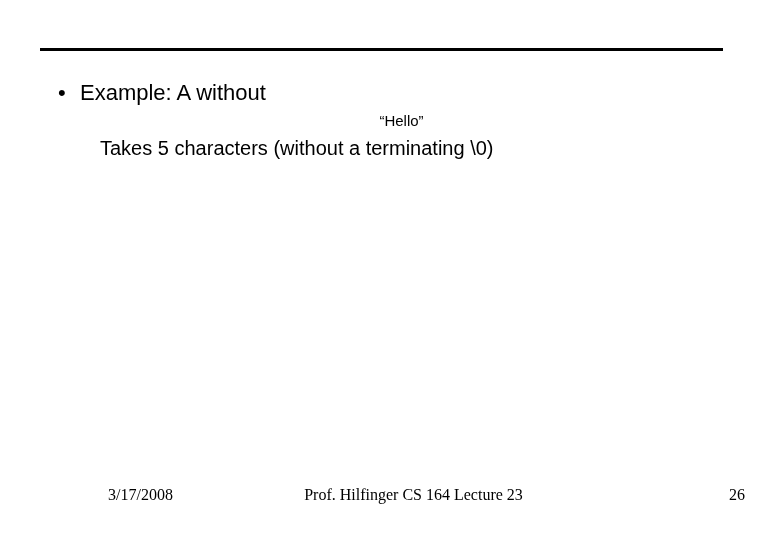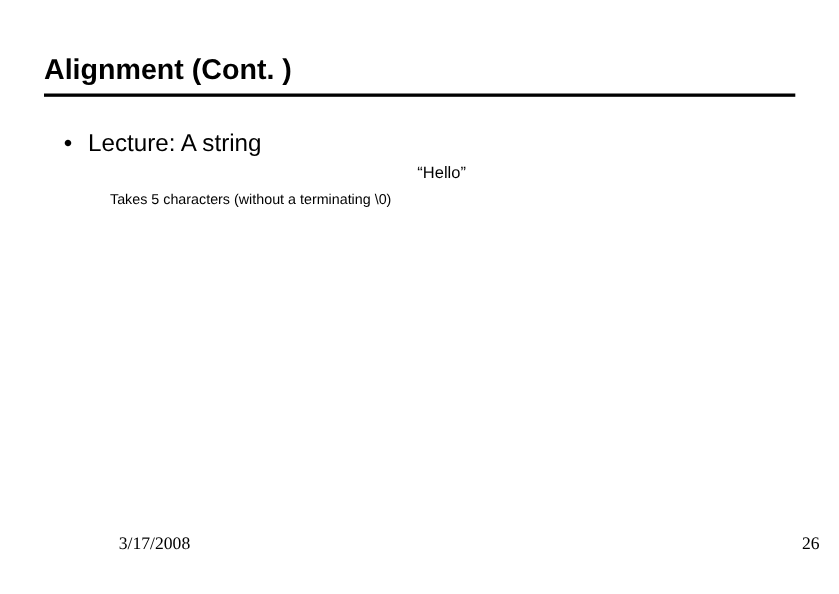--- a/index.html
+++ b/index.html
@@ -36,21 +36,21 @@
     margin-bottom: 34px;
   }
   .bullets > li::before {
     content: "•";
     position: absolute;
     left: 0;
     top: 0;
   }
   .sub {
     padding-left: 20px;
-    font-size: 13px;
+    font-size: 20px;
     margin-top: 6px;
   }
   .sub-center {
     text-align: center;
     font-size: 15px;
     margin-top: 4px;
   }
   .footer {
     position: absolute;
     bottom: 36px;
@@ -67,27 +67,27 @@
   .footer .center {
     position: absolute;
     left: 50%;
     transform: translateX(-50%);
   }
 </style>
 </head>
 <body>
 
 <div class="slide">
-  <div class="title">Alignment (Cont. )</div>
   <hr class="rule">
   <ul class="bullets">
     <li>
-      <span>Lecture: A string</span>
+      <span>Example: A without</span>
       <div class="sub-center">“Hello”</div>
       <div class="sub">Takes 5 characters (without a terminating \0)</div>
     </li>
   </ul>
 </div>
 
 <div class="footer">
   <span>3/17/2008</span>
+  <span class="center">Prof. Hilfinger  CS 164  Lecture 23</span>
   <span>26</span>
 </div>
 
 </body></html>

